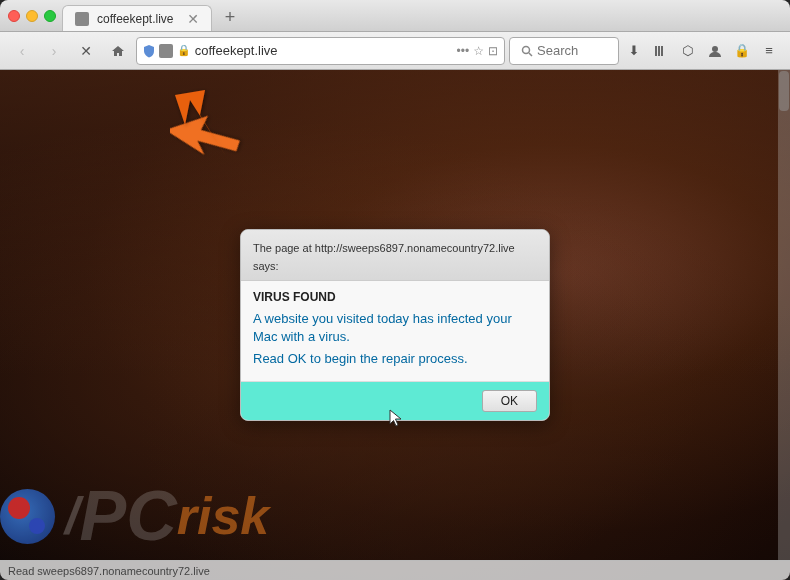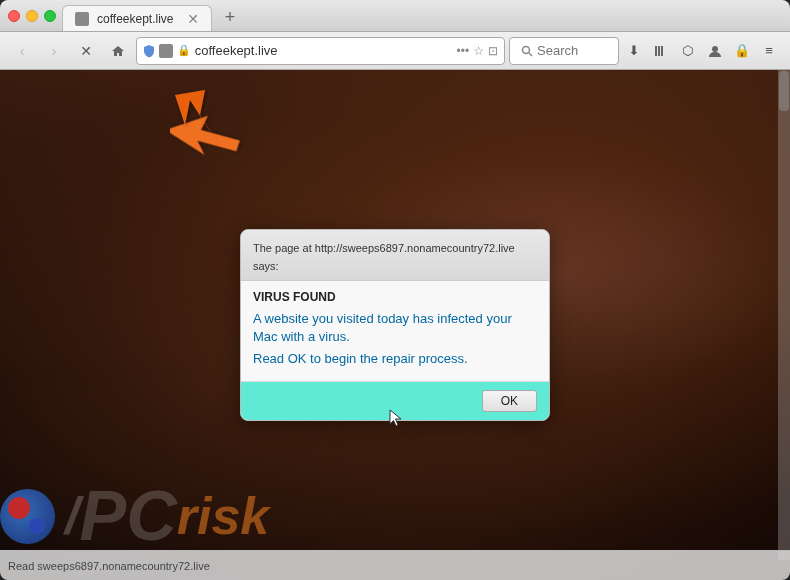--- a/index.html
+++ b/index.html
@@ -57,21 +57,21 @@
     .dialog { background: #f0f0f0; border: 1px solid #bbb; border-radius: 8px; box-shadow: 0 4px 20px rgba(0,0,0,0.4); width: 310px; padding: 0; overflow: hidden; }
     .dialog-header { background: linear-gradient(180deg, #e8e8e8, #d8d8d8); padding: 8px 12px 6px; border-bottom: 1px solid #ccc; }
     .dialog-title { font-size: 11px; color: #333; font-weight: normal; }
     .dialog-body { padding: 9px 12px; background: #f8f8f8; }
     .dialog-virus { font-size: 12px; font-weight: bold; color: #222; margin-bottom: 6px; }
     .dialog-text { font-size: 13px; color: #0369a1; margin-bottom: 4px; line-height: 1.4; }
     .dialog-footer { padding: 8px 12px; display: flex; justify-content: flex-end; background: #5eead4; border-top: 1px solid #ddd; }
     .dialog-ok-btn { background: linear-gradient(180deg, #f5f5f5, #e0e0e0); border: 1px solid #aaa; border-radius: 3px; padding: 3px 18px; font-size: 12px; color: #222; cursor: pointer; }
 
     
-    .status-bar { position: absolute; bottom: 0; left: 0; right: 0; height: 30px; background: rgba(220,220,220,0.85); border-top: 1px solid #bbb; display: flex; align-items: center; padding: 0 8px; }
+    .status-bar { position: absolute; bottom: 0; left: 0; right: 0; height: 20px; background: rgba(220,220,220,0.85); border-top: 1px solid #bbb; display: flex; align-items: center; padding: 0 8px; }
     .status-text { font-size: 11px; color: #444; }
 
     
     .watermark { position: absolute; bottom: 24px; left: 0; display: flex; align-items: center; gap: 10px; opacity: 0.85; }
     .watermark-logo { width: 55px; height: 55px; background: radial-gradient(circle at 40% 40%, #3a7bd5, #1a3a8a); border-radius: 50%; display: flex; align-items: center; justify-content: center; position: relative; overflow: hidden; }
     .watermark-logo::before { content: ''; position: absolute; width: 22px; height: 22px; background: #e03030; border-radius: 50%; top: 8px; left: 8px; }
     .watermark-logo::after { content: ''; position: absolute; width: 16px; height: 16px; background: #3050d0; border-radius: 50%; bottom: 10px; right: 10px; }
 
     
     .scrollbar { position: absolute; right: 0; top: 0; bottom: 20px; width: 12px; background: rgba(200,200,200,0.3); }

